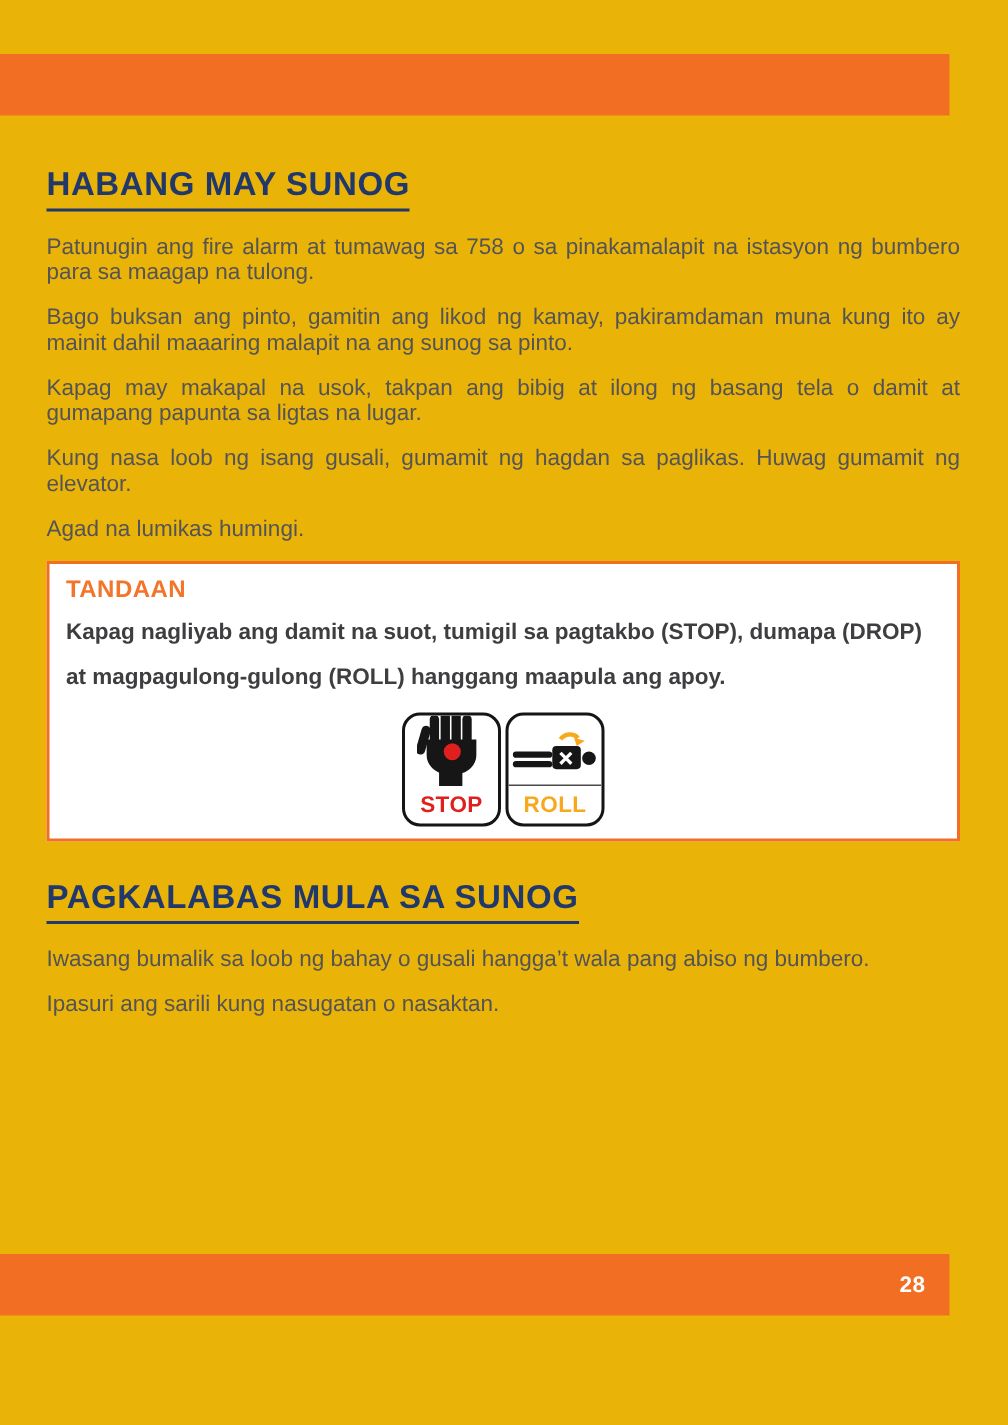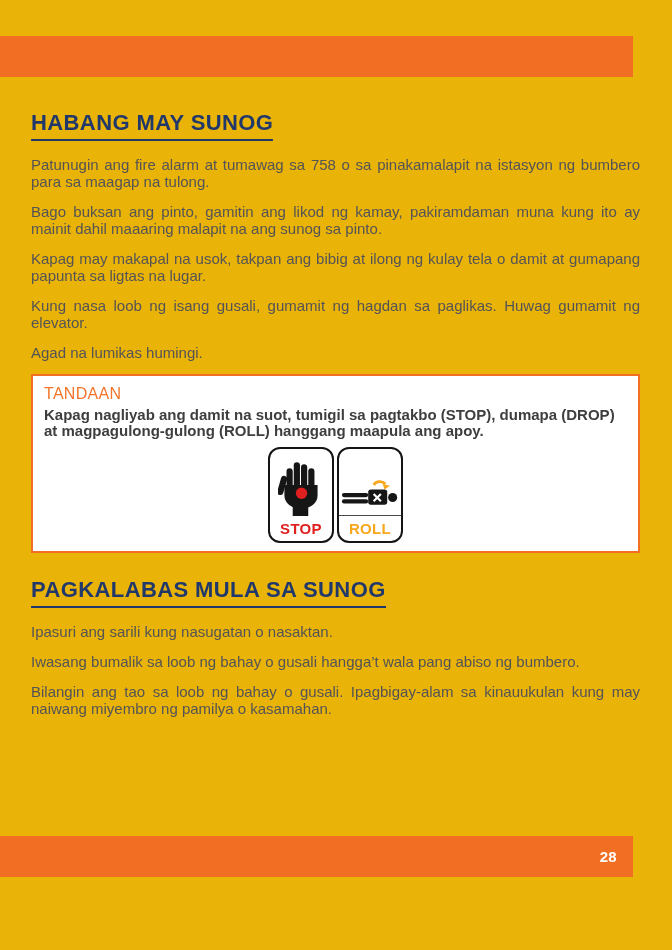--- a/index.html
+++ b/index.html
@@ -12,47 +12,47 @@
   .page-number{color:#ffffff;font-weight:bold;font-size:15px;letter-spacing:.3px;}
 
   .content{position:absolute;left:31px;top:110px;width:609px;}
 
   .section-heading{display:inline-block;margin:0 0 15px 0;font-size:22px;font-weight:bold;color:#21386B;letter-spacing:.4px;border-bottom:2.5px solid #21386B;padding-bottom:3px;}
   h2.section-heading{margin-top:24px;}
 
   .body-par{margin:0 0 13px 0;font-size:15px;line-height:17px;color:#545456;text-align:justify;}
 
   .note-box{border:2px solid #F26E22;background:#ffffff;padding:9px 11px 8px 11px;margin:2px 0 0 0;box-sizing:border-box;}
-  .note-title{margin:0 0 4px 0;font-size:16px;font-weight:normal;color:#F2752B;letter-spacing:.3px;}
+  .note-title{margin:0 0 4px 0;font-size:16px;font-weight:bold;color:#F2752B;letter-spacing:.3px;}
   .note-par{margin:0 0 11px 0;font-size:15px;line-height:18px;font-weight:bold;color:#3E3E40;text-align:justify;}
-  .note-par.second{margin-bottom:8px;line-height:16px;text-align:left;}
+  .note-par.second{margin-bottom:8px;line-height:30px;text-align:left;}
 
   .cards{display:flex;justify-content:center;gap:3px;margin-top:4px;}
-  .card{width:66px;height:96px;border:2.5px solid #151515;border-radius:12px;background:#fff;display:flex;flex-direction:column;box-sizing:border-box;overflow:hidden;}
+  .card{width:66px;height:76px;border:2.5px solid #151515;border-radius:12px;background:#fff;display:flex;flex-direction:column;box-sizing:border-box;overflow:hidden;}
   .card-art{flex:1;display:flex;align-items:flex-end;justify-content:center;overflow:hidden;}
   .card-label{height:25px;display:flex;align-items:center;justify-content:center;font-weight:bold;font-size:15px;letter-spacing:.3px;}
   .card.drop .card-label,.card.roll .card-label{border-top:1.5px solid #4a4a4a;}
   .card.stop .card-label{color:#E01F1F;}
   .card.drop .card-label{color:#3BAA35;}
   .card.roll .card-label{color:#F8A81D;}
 </style>
 </head>
 <body>
 
 <div class="page">
 
   <div class="accent-bar top"></div>
 
   <div class="content">
 
     <h1 class="section-heading">HABANG MAY SUNOG</h1>
 
     <p class="body-par">Patunugin ang fire alarm at tumawag sa 758 o sa pinakamalapit na istasyon ng bumbero para sa maagap na tulong.</p>
     <p class="body-par">Bago buksan ang pinto, gamitin ang likod ng kamay, pakiramdaman muna kung ito ay mainit dahil maaaring malapit na ang sunog sa pinto.</p>
-    <p class="body-par">Kapag may makapal na usok, takpan ang bibig at ilong ng kulay tela o damit at gumapang papunta sa ligtas na lugar.</p>
+    <p class="body-par">Kapag may makapal na usok, takpan ang bibig at ilong ng basang tela o damit at gumapang papunta sa ligtas na lugar.</p>
     <p class="body-par">Kung nasa loob ng isang gusali, gumamit ng hagdan sa paglikas. Huwag gumamit ng elevator.</p>
     <p class="body-par">Agad na lumikas humingi.</p>
 
     <div class="note-box">
       <p class="note-title">TANDAAN</p>
       <p class="note-par second">Kapag nagliyab ang damit na suot, tumigil sa pagtakbo (STOP), dumapa (DROP) at magpagulong-gulong (ROLL) hanggang maapula ang apoy.</p>
 
       <div class="cards">
 
         <div class="card stop">
@@ -87,23 +87,22 @@
             </svg>
           </div>
           <div class="card-label">ROLL</div>
         </div>
 
       </div>
     </div>
 
     <h2 class="section-heading">PAGKALABAS MULA SA SUNOG</h2>
 
+    <p class="body-par">Iwasang bumalik sa loob ng bahay o gusali hangga’t wala pang abiso ng bumbero.</p>
     <p class="body-par">Ipasuri ang sarili kung nasugatan o nasaktan.</p>
-    <p class="body-par">Iwasang bumalik sa loob ng bahay o gusali hangga’t wala pang abiso ng bumbero.</p>
-    <p class="body-par">Bilangin ang tao sa loob ng bahay o gusali. Ipagbigay-alam sa kinauukulan kung may naiwang miyembro ng pamilya o kasamahan.</p>
 
   </div>
 
   <div class="accent-bar bottom">
     <span class="page-number">28</span>
   </div>
 
 </div>
 
 </body></html>

